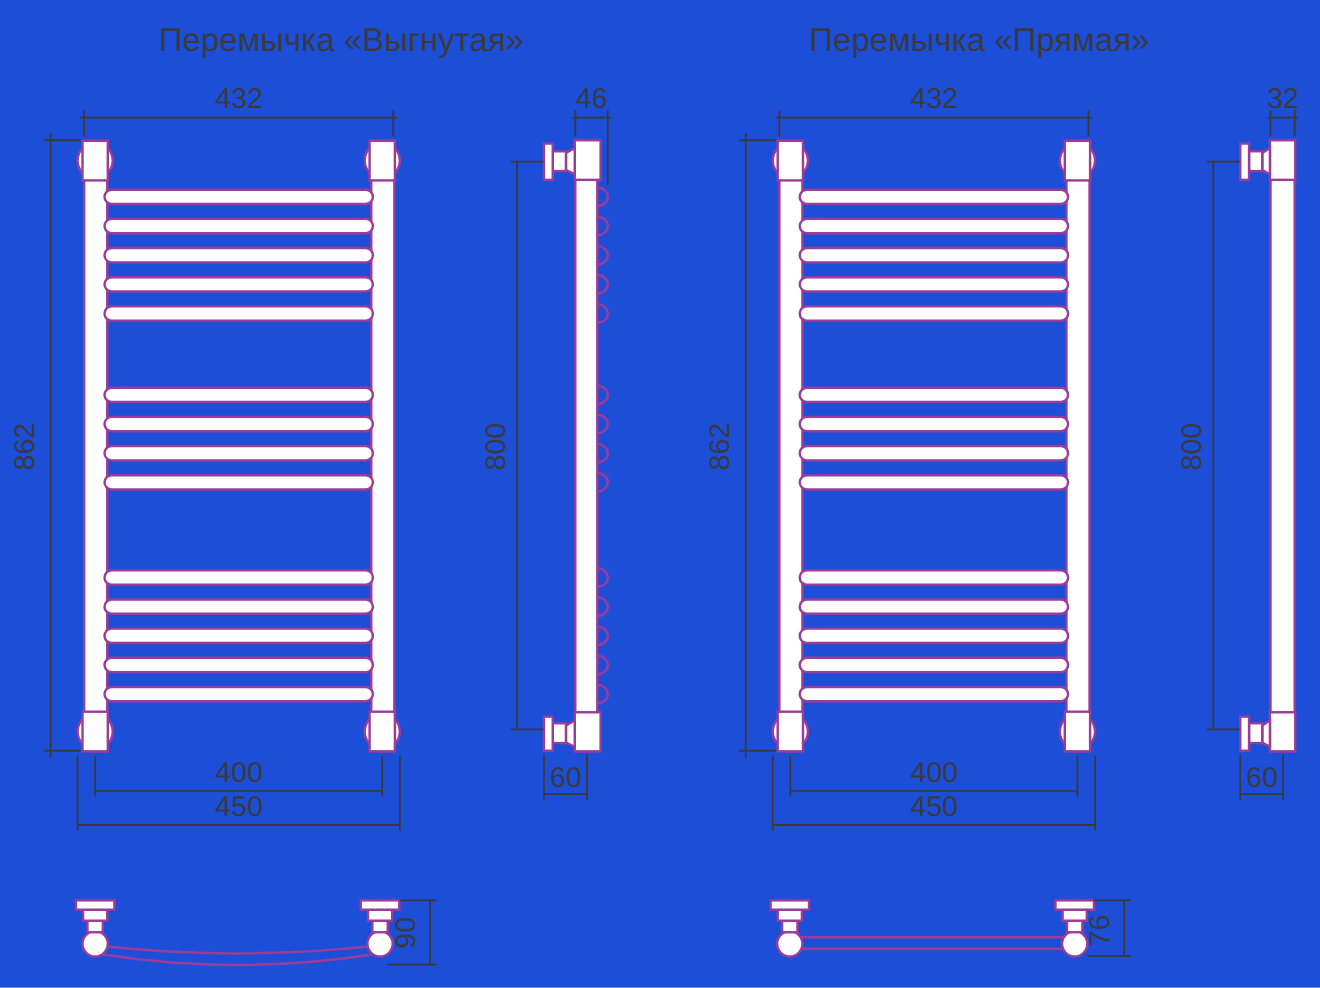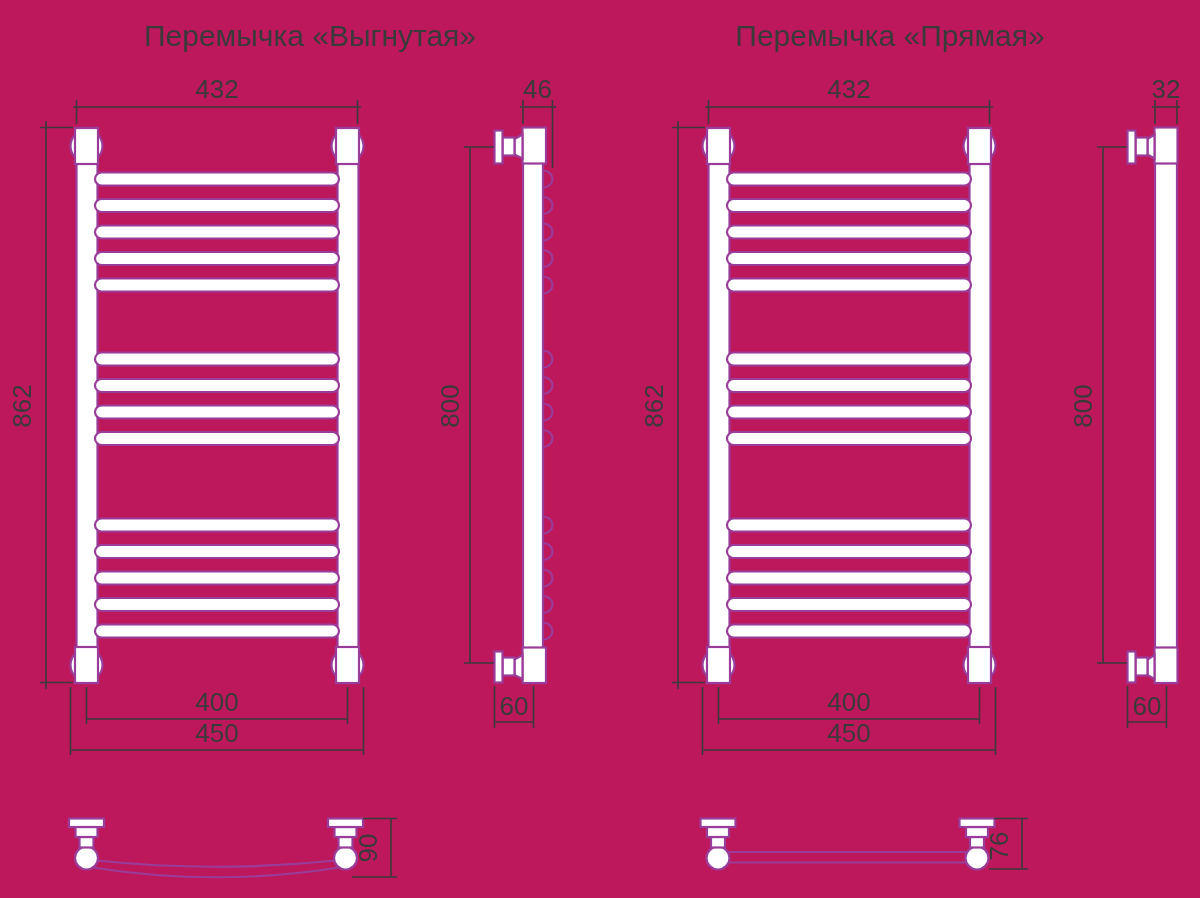--- a/index.html
+++ b/index.html
@@ -1,16 +1,16 @@
 <!DOCTYPE html>
 <html style="--outline: #9a3d9a; --dim: #3a3a3a;"><head>
 <meta charset="utf-8">
 <style>
   html,body{margin:0;padding:0;background:#ffffff;}
-  .stage{width:1200px;height:898px;background:#be185d;position:relative;overflow:hidden;}
+  .stage{width:1200px;height:898px;background:#1d4ed8;position:relative;overflow:hidden;}
   svg{display:block;}
   .p  { stroke: var(--outline,#9a3d9a); stroke-width:2.2; fill:none; stroke-linecap:butt; }
   .pw { stroke: var(--outline,#9a3d9a); stroke-width:2.2; fill:#ffffff; }
   .d  { stroke: var(--dim,#3a3a3a); stroke-width:1.6; fill:none; }
   .dt { fill: var(--dim,#3a3a3a); font:26px "Liberation Sans", sans-serif; text-anchor:middle; }
   .title { fill: var(--dim,#3a3a3a); font:30px "Liberation Sans", sans-serif; text-anchor:middle; }
 </style>
 </head>
 <body>
 

